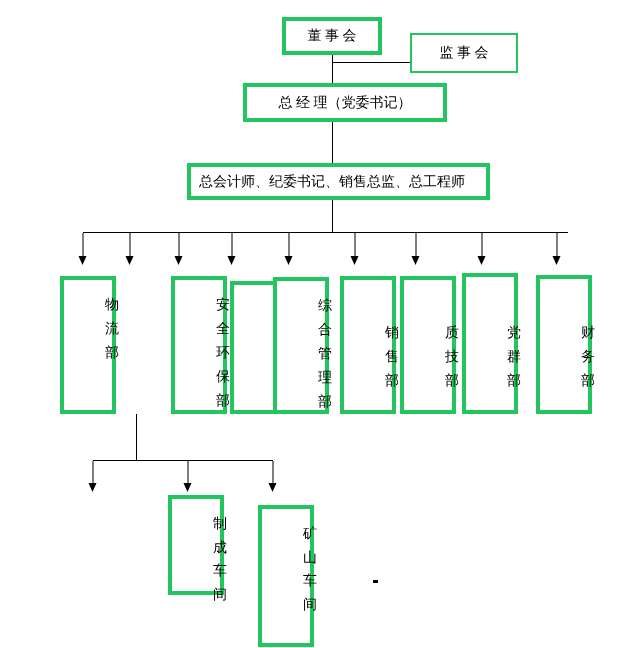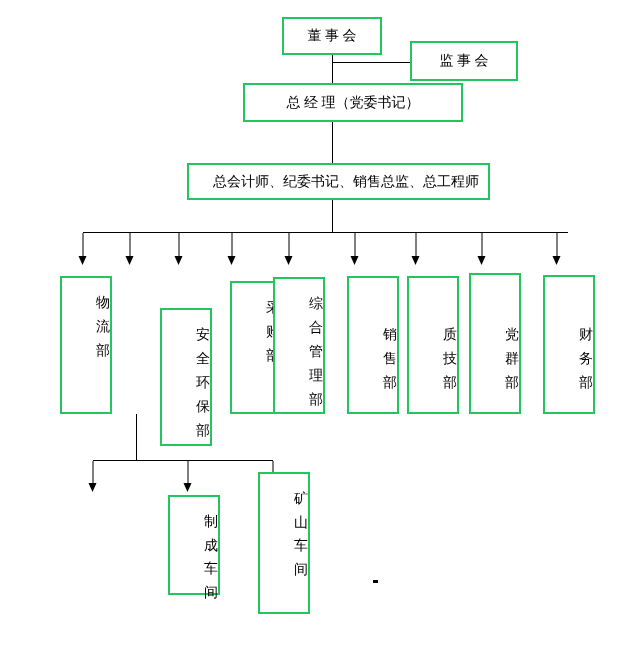--- a/index.html
+++ b/index.html
@@ -8,36 +8,36 @@
     width: 638px;
     height: 648px;
     background: #ffffff;
     font-family: "Liberation Serif", serif;
     color: #000000;
     overflow: hidden;
   }
   .box {
     position: absolute;
     box-sizing: border-box;
-    border: 2px solid #22c55e;
+    border: 4px solid #22c55e;
     background: #ffffff;
     font-size: 14px;
     color: #000000;
   }
   .hbox {
     display: flex;
     align-items: center;
     justify-content: center;
     white-space: nowrap;
   }
-  .hbox.left-align { justify-content: flex-start; padding-left: 24px; }
-  .thick { border-width: 2px; margin-top: 8px; }
-  .vbox { display: flex; justify-content: flex-end; padding-left: 48px; }
+  .hbox.left-align { justify-content: flex-start; padding-left: 8px; }
+  .thick { border-width: 2px; }
+  .vbox { display: flex; justify-content: center; padding-left: 48px; }
   .vbox.algn-top { align-items: flex-start; padding-top: 13px; }
-  .vbox.algn-bottom { align-items: flex-end; padding-bottom: 17px; margin-left: 7px; }
+  .vbox.algn-bottom { align-items: flex-end; padding-bottom: 17px; }
   .vtext {
     display: block;
     width: 16px;
     line-height: 24px;
     word-break: break-all;
     text-align: center;
     font-size: 14px;
   }
   .vtext.ws { line-height: 23.5px; }
   .hline, .vline { position: absolute; background: #000000; }
@@ -62,21 +62,21 @@
 <div id="canvas">
 
   <div class="box hbox" style="left:282px;top:17px;width:100px;height:38px;">
     <span>董 事 会</span>
   </div>
 
   <div class="box hbox thick" style="left:410px;top:33px;width:108px;height:40px;">
     <span>监 事 会</span>
   </div>
 
-  <div class="box hbox" style="left:243px;top:83px;width:220px;height:39px;">
+  <div class="box hbox" style="left:243px;top:83px;width:204px;height:39px;">
     <span>总 经 理（党委书记）</span>
   </div>
 
   <div class="box hbox left-align" style="left:187px;top:163px;width:303px;height:37px;">
     <span>总会计师、纪委书记、销售总监、总工程师</span>
   </div>
 
   <div class="vline" style="left:332px;top:55px;height:28px;"></div>
   <div class="hline" style="left:332px;top:62px;width:78px;"></div>
   <div class="vline" style="left:332px;top:122px;height:41px;"></div>
@@ -89,21 +89,21 @@
   <div class="arrow" style="left:232px;top:233px;height:32px;"></div>
   <div class="arrow" style="left:289px;top:233px;height:32px;"></div>
   <div class="arrow" style="left:355px;top:233px;height:32px;"></div>
   <div class="arrow" style="left:416px;top:233px;height:32px;"></div>
   <div class="arrow" style="left:482px;top:233px;height:32px;"></div>
   <div class="arrow" style="left:557px;top:233px;height:32px;"></div>
 
   <div class="box vbox algn-top" style="left:60px;top:276px;width:38px;height:138px;">
     <span class="vtext">物流部</span>
   </div>
-  <div class="box vbox algn-top" style="left:160px;top:276px;width:15px;height:138px;margin-top:32px;">
+  <div class="box vbox algn-top" style="left:171px;top:276px;width:15px;height:138px;">
     <span class="vtext">安全环保部</span>
   </div>
   <div class="box vbox algn-top" style="left:230px;top:281px;width:28px;height:133px;">
     <span class="vtext">采购部</span>
   </div>
   <div class="box vbox algn-top" style="left:273px;top:277px;width:32px;height:137px;">
     <span class="vtext">综合管理部</span>
   </div>
   <div class="box vbox algn-bottom" style="left:340px;top:276px;width:40px;height:138px;">
     <span class="vtext">销售部</span>
@@ -120,19 +120,19 @@
 
   <div class="vline" style="left:136px;top:414px;height:46px;"></div>
   <div class="hline" style="left:93px;top:460px;width:180px;"></div>
   <div class="arrow" style="left:93px;top:461px;height:31px;"></div>
   <div class="arrow" style="left:188px;top:461px;height:31px;"></div>
   <div class="arrow" style="left:273px;top:461px;height:31px;"></div>
 
   <div class="box vbox algn-top" style="left:168px;top:495px;width:32px;height:100px;">
     <span class="vtext ws">制成车间</span>
   </div>
-  <div class="box vbox algn-top" style="left:258px;top:472px;width:31px;height:142px;">
+  <div class="box vbox algn-top" style="left:258px;top:505px;width:31px;height:142px;">
     <span class="vtext ws">矿山车间</span>
   </div>
 
   <div class="stray" style="left:373px;top:580px;width:5px;height:3px;"></div>
 
 </div>
 
 </body></html>

